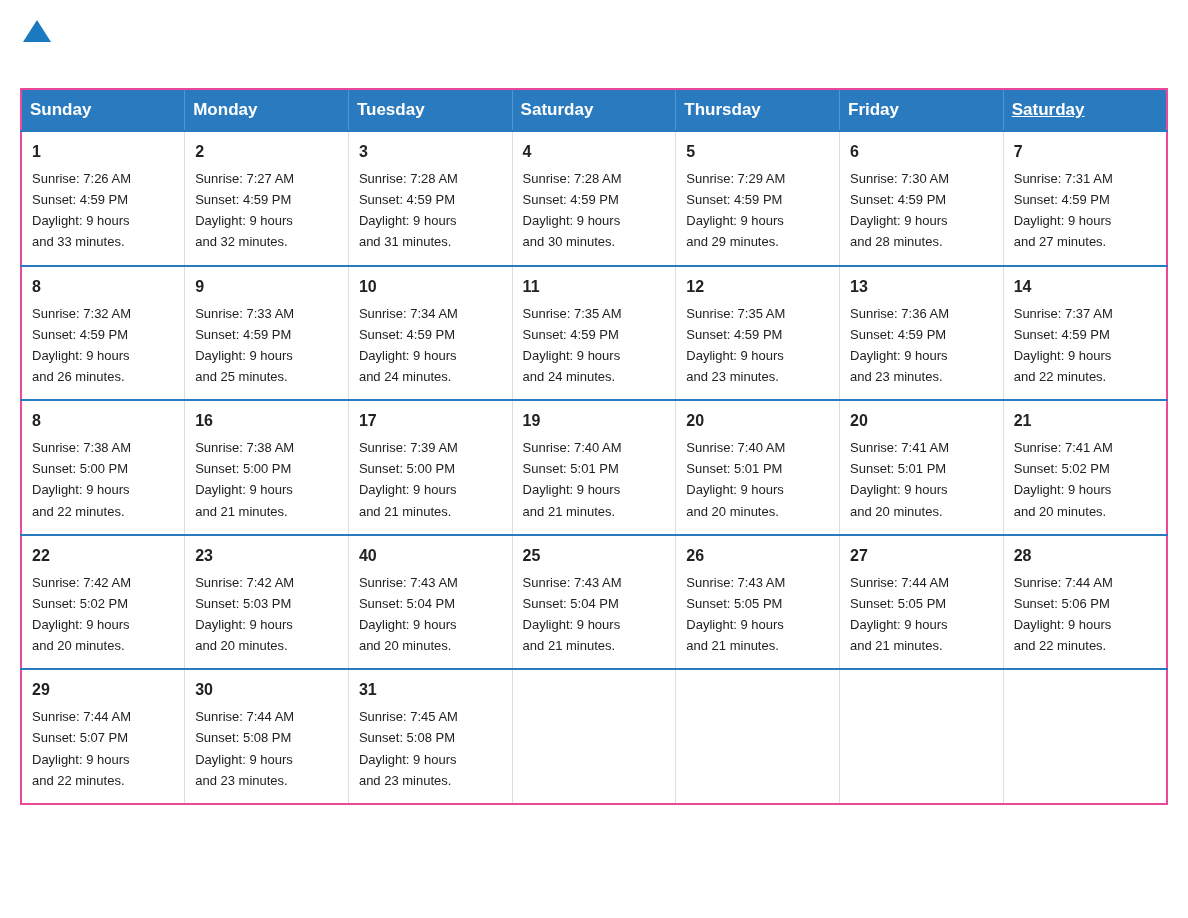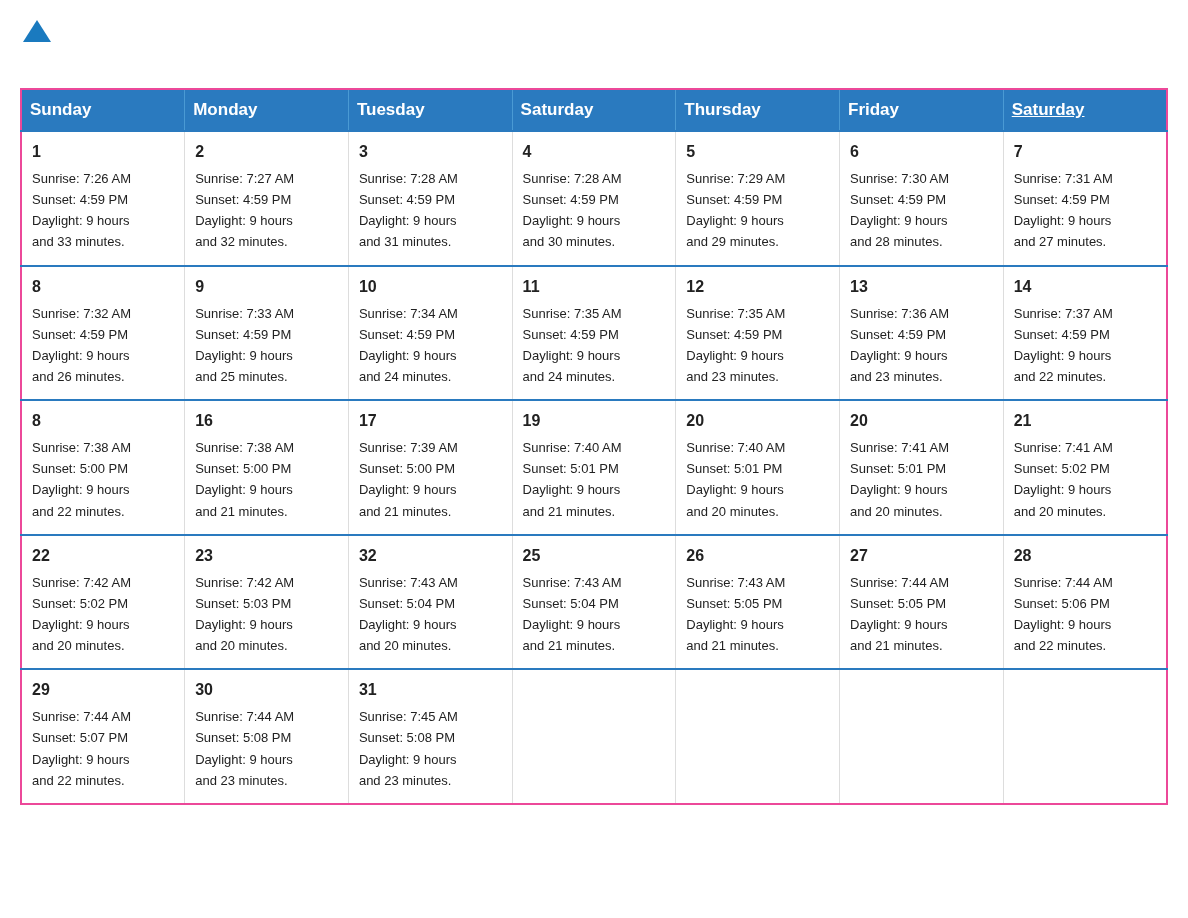--- a/index.html
+++ b/index.html
@@ -167,21 +167,21 @@
         <td><span class="day-num">16</span><span class="day-info">Sunrise: 7:38 AM<br>Sunset: 5:00 PM<br>Daylight: 9 hours<br>and 21 minutes.</span></td>
         <td><span class="day-num">17</span><span class="day-info">Sunrise: 7:39 AM<br>Sunset: 5:00 PM<br>Daylight: 9 hours<br>and 21 minutes.</span></td>
         <td><span class="day-num">19</span><span class="day-info">Sunrise: 7:40 AM<br>Sunset: 5:01 PM<br>Daylight: 9 hours<br>and 21 minutes.</span></td>
         <td><span class="day-num">20</span><span class="day-info">Sunrise: 7:40 AM<br>Sunset: 5:01 PM<br>Daylight: 9 hours<br>and 20 minutes.</span></td>
         <td><span class="day-num">20</span><span class="day-info">Sunrise: 7:41 AM<br>Sunset: 5:01 PM<br>Daylight: 9 hours<br>and 20 minutes.</span></td>
         <td><span class="day-num">21</span><span class="day-info">Sunrise: 7:41 AM<br>Sunset: 5:02 PM<br>Daylight: 9 hours<br>and 20 minutes.</span></td>
       </tr>
       <tr>
         <td><span class="day-num">22</span><span class="day-info">Sunrise: 7:42 AM<br>Sunset: 5:02 PM<br>Daylight: 9 hours<br>and 20 minutes.</span></td>
         <td><span class="day-num">23</span><span class="day-info">Sunrise: 7:42 AM<br>Sunset: 5:03 PM<br>Daylight: 9 hours<br>and 20 minutes.</span></td>
-        <td><span class="day-num">32</span><span class="day-info">Sunrise: 7:43 AM<br>Sunset: 5:04 PM<br>Daylight: 9 hours<br>and 20 minutes.</span></td>
+        <td><span class="day-num">40</span><span class="day-info">Sunrise: 7:43 AM<br>Sunset: 5:04 PM<br>Daylight: 9 hours<br>and 20 minutes.</span></td>
         <td><span class="day-num">25</span><span class="day-info">Sunrise: 7:43 AM<br>Sunset: 5:04 PM<br>Daylight: 9 hours<br>and 21 minutes.</span></td>
         <td><span class="day-num">26</span><span class="day-info">Sunrise: 7:43 AM<br>Sunset: 5:05 PM<br>Daylight: 9 hours<br>and 21 minutes.</span></td>
         <td><span class="day-num">27</span><span class="day-info">Sunrise: 7:44 AM<br>Sunset: 5:05 PM<br>Daylight: 9 hours<br>and 21 minutes.</span></td>
         <td><span class="day-num">28</span><span class="day-info">Sunrise: 7:44 AM<br>Sunset: 5:06 PM<br>Daylight: 9 hours<br>and 22 minutes.</span></td>
       </tr>
       <tr>
         <td><span class="day-num">29</span><span class="day-info">Sunrise: 7:44 AM<br>Sunset: 5:07 PM<br>Daylight: 9 hours<br>and 22 minutes.</span></td>
         <td><span class="day-num">30</span><span class="day-info">Sunrise: 7:44 AM<br>Sunset: 5:08 PM<br>Daylight: 9 hours<br>and 23 minutes.</span></td>
         <td><span class="day-num">31</span><span class="day-info">Sunrise: 7:45 AM<br>Sunset: 5:08 PM<br>Daylight: 9 hours<br>and 23 minutes.</span></td>
         <td class="empty-cell"></td>

